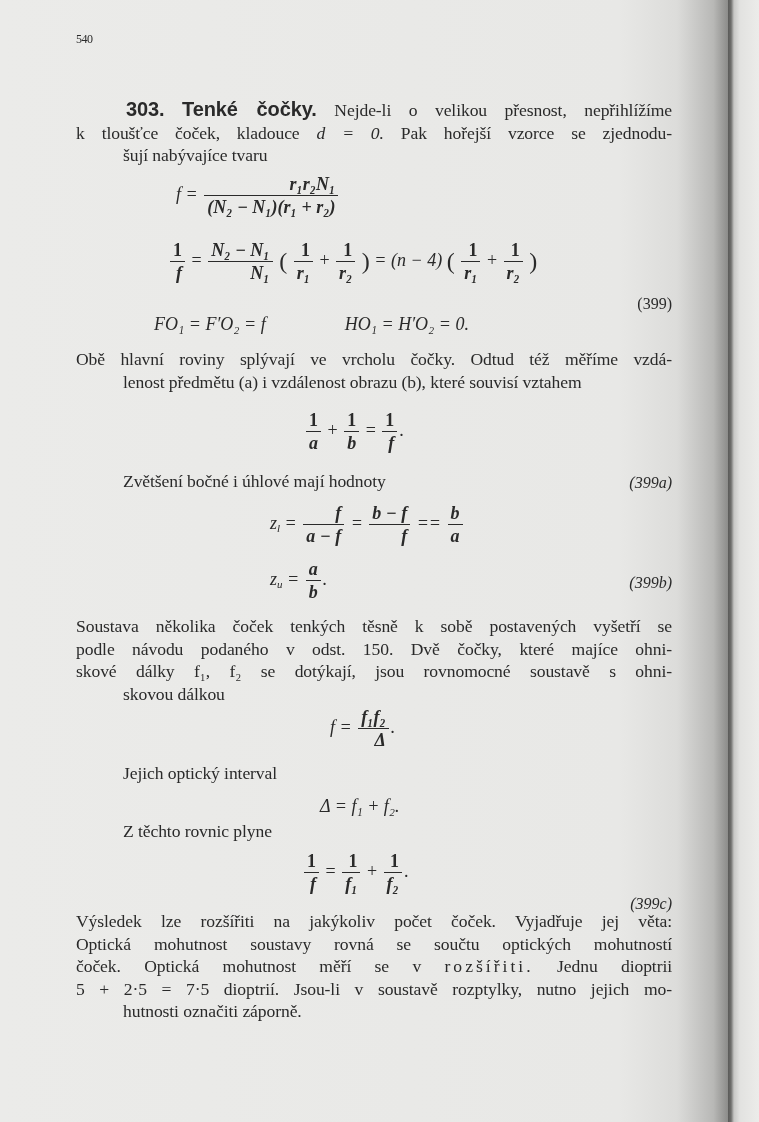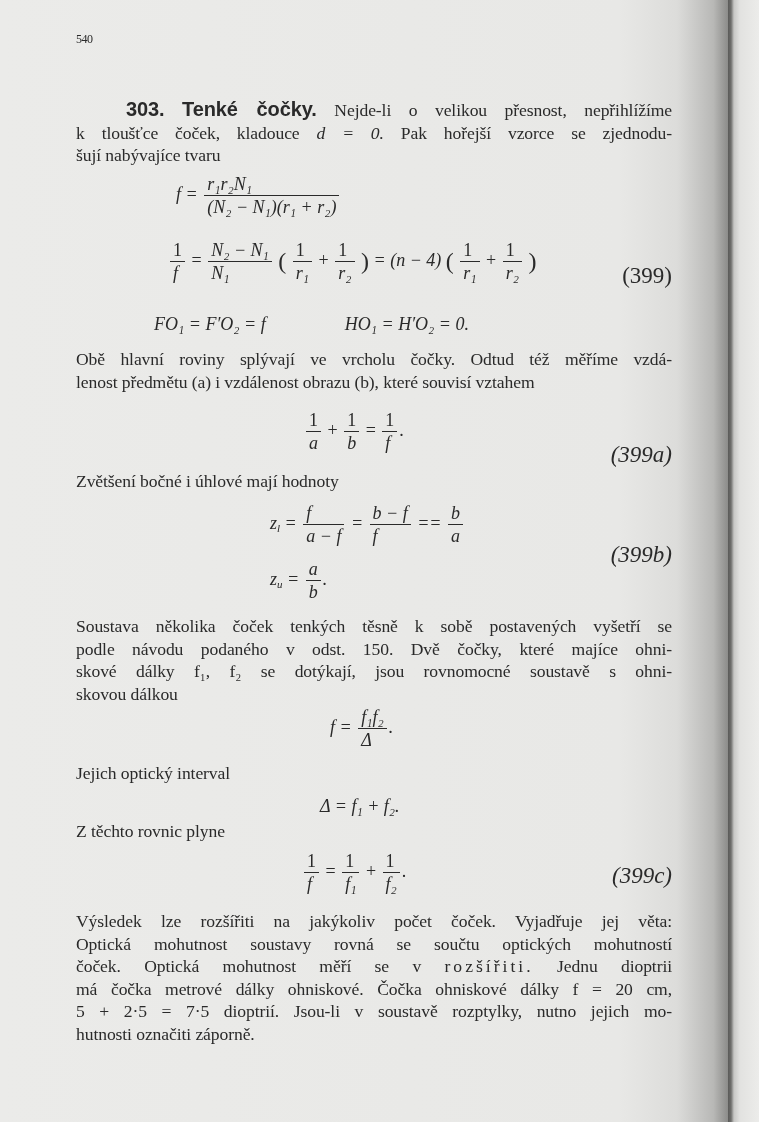--- a/index.html
+++ b/index.html
@@ -16,27 +16,27 @@
   .gutter {
     position:absolute; left:728px; top:0; width:31px; height:1122px;
     background:linear-gradient(90deg,#5a5a58 0px,#6e6e6c 3px,#c8c8c6 6px,#e2e2e0 12px,#ececea 31px);
   }
   .pagenum { position:absolute; left:76px; top:32px; font-size:12px; letter-spacing:-0.5px; }
   .p {
     position:absolute; left:76px; width:596px; font-size:17.6px; line-height:22.5px;
     text-align:justify; text-align-last:left; letter-spacing:-0.1px;
   }
   .p .line { display:block; text-align:justify; text-align-last:justify; white-space:nowrap; }
-  .p .line.last { text-align-last:left; }
+  .p .line.last { text-align-last:left;margin-left:47px; }
   .bold { font-family:"Liberation Sans","DejaVu Sans",sans-serif; font-weight:bold; font-size:20px; }
   .it { font-style:italic; }
   .sp { letter-spacing:3px; }
   .eq { position:absolute; font-size:18px; white-space:nowrap; }
-  .eqno { position:absolute; font-size:23px; right:87px; }
-  .frac { display:inline-block; vertical-align:middle; text-align:left; margin:0 2px; }
+  .eqno { position:absolute; font-size:16px; right:87px;margin-top:32px; }
+  .frac { display:inline-block; vertical-align:middle; text-align:right; margin:0 2px;font-weight:bold; }
   .frac > span { display:block; padding:0 3px; line-height:22px; }
   .frac > span.num { border-bottom:1.2px solid #2a2a2a; }
   sub { font-size:11px; vertical-align:-3px; }
   .big { font-size:24px; vertical-align:middle; font-weight:normal; }
 </style>
 </head>
 <body>
 
 <div class="page"></div>
 <div class="gutter"></div>
@@ -144,16 +144,15 @@
   <span class="frac"><span class="num">1</span><span class="it">f₁</span></span>
   <span>+</span>
   <span class="frac"><span class="num">1</span><span class="it">f₂</span></span><span>.</span>
 </div>
 <div class="eqno it" style="top:863px;">(399c)</div>
 
 <div class="p" style="top:910px;">
   <span class="line">Výsledek lze rozšířiti na jakýkoliv počet čoček. Vyjadřuje jej věta:</span>
   <span class="line">Optická mohutnost soustavy rovná se součtu optických mohutností</span>
   <span class="line"><span>čoček. Optická mohutnost měří se v</span> <span class="sp">rozšířiti.</span> <span>Jednu dioptrii</span></span>
-  <span class="line">má čočka metrové dálky ohniskové. Čočka ohniskové dálky f = 20 cm,</span>
   <span class="line">5 + 2·5 = 7·5 dioptrií. Jsou-li v soustavě rozptylky, nutno jejich mo-</span>
   <span class="line last">hutnosti označiti záporně.</span>
 </div>
 
 </body></html>

